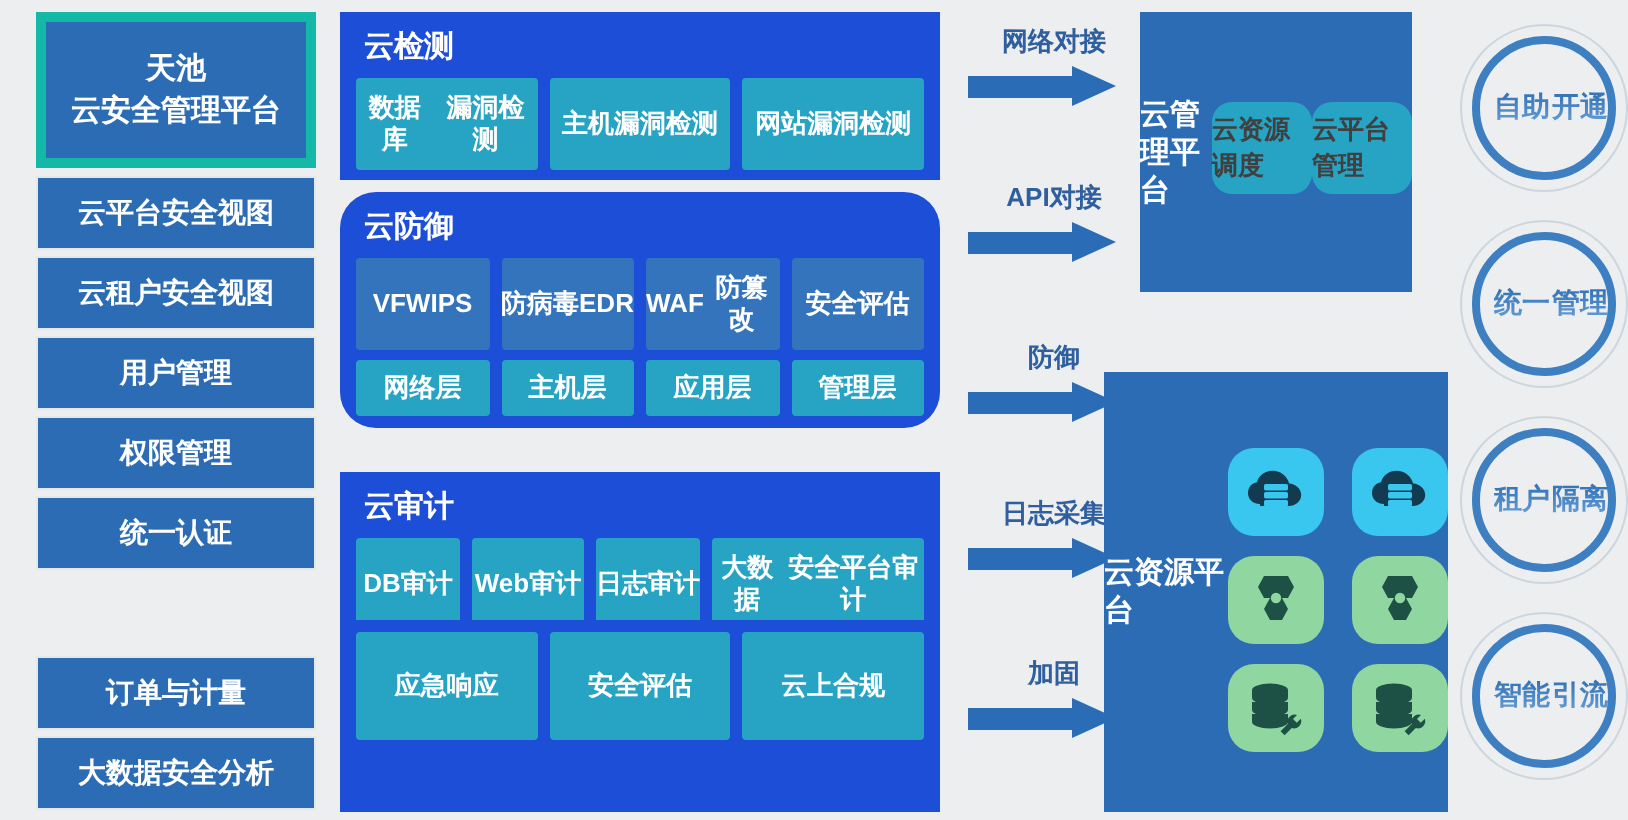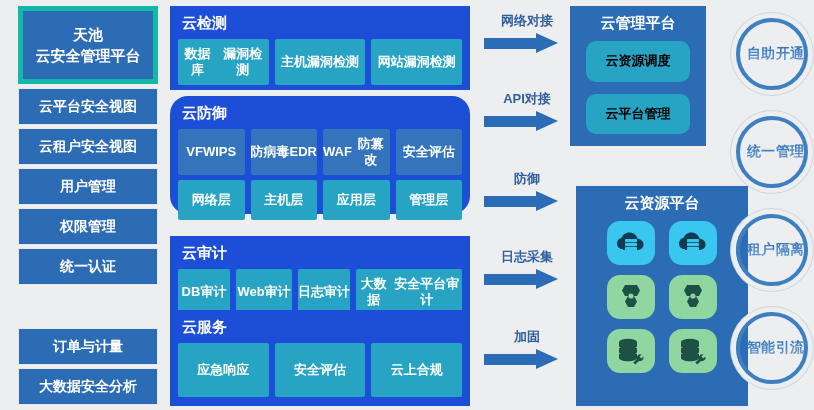--- a/index.html
+++ b/index.html
@@ -44,25 +44,25 @@
   .arrow-label { font-size:13px; font-weight:bold; color:#2f5f9e; text-align:center; margin-bottom:3px; }
   .arrow-shape { position:relative; height:20px; }
   .arrow-shape .bar { position:absolute; left:0; top:5px; width:58px; height:11px; background:#2a6cb5; }
   .arrow-shape .head {
     position:absolute; left:52px; top:0; width:0; height:0;
     border-top:10px solid transparent; border-bottom:10px solid transparent;
     border-left:22px solid #2a6cb5;
   }
 
   
-  .rpanel { position:absolute; background:#2b6cb4; display:flex; flex-direction:column;
+  .rpanel { position:absolute; background:#2b6cb4; display:flex; 
             align-items:center; padding-top:8px; }
   .rpanel-title { color:#fff; font-weight:bold; font-size:15px; margin-bottom:8px; }
   .rpanel .sub {
-    width:104px; height:46px; background:#27a3c4; color:#000000; font-size:13px; font-weight:bold;
+    width:104px; height:46px; background:#27a3c4; color:#404040; font-size:13px; font-weight:bold;
     display:flex; align-items:center; justify-content:center; margin-bottom:12px; border-radius:10px;
   }
   .icon-grid { display:grid; grid-template-columns:repeat(2,48px); gap:10px 14px; }
   .icon-tile { width:48px; height:44px; border-radius:13px; display:flex;
                align-items:center; justify-content:center; }
   .icon-tile.cyan { background:#39c6ef; }
   .icon-tile.green { background:#8fd6a0; }
 
   
   .circ {
@@ -124,21 +124,21 @@
       <div class="cell blue">
           <div>防病毒</div>
           <div>EDR</div>
         </div>
       <div class="cell blue">
           <div>WAF</div>
           <div>防篡改</div>
         </div>
       <div class="cell blue">安全评估</div>
     </div>
-    <div class="row" style="height:40px; margin-top:5px">
+    <div class="row" style="height:28px; margin-top:5px">
       <div class="cell teal">网络层</div>
       <div class="cell teal">主机层</div>
       <div class="cell teal">应用层</div>
       <div class="cell teal">管理层</div>
     </div>
   </div>
 
   <div class="panel" style="left:170px; top:236px; width:300px; height:84px;">
     <div class="panel-title">云审计</div>
     <div class="row" style="height:46px">
@@ -155,21 +155,20 @@
           <div>审计</div>
         </div>
       <div class="cell teal">
           <div>大数据</div>
           <div>安全平台审计</div>
         </div>
     </div>
   </div>
 
   <div class="panel" style="left:170px; top:310px; width:300px; height:96px;">
-    <div class="panel-title">云服务</div>
     <div class="row" style="height:54px">
       <div class="cell teal">应急响应</div>
       <div class="cell teal">安全评估</div>
       <div class="cell teal">云上合规</div>
     </div>
   </div>
 
   <div class="arrow-group" style="left:484px; top:12px">
     <div class="arrow-label">网络对接</div>
     <div class="arrow-shape">
@@ -205,21 +204,21 @@
         <div class="head"></div>
       </div>
   </div>
 
   <div class="rpanel" style="left:570px; top:6px; width:136px; height:140px;">
     <div class="rpanel-title">云管理平台</div>
     <div class="sub">云资源调度</div>
     <div class="sub">云平台管理</div>
   </div>
 
-  <div class="rpanel" style="left:552px; top:186px; width:172px; height:220px;margin-left:24px;">
+  <div class="rpanel" style="left:552px; top:186px; width:172px; height:220px;">
     <div class="rpanel-title">云资源平台</div>
     <div class="icon-grid">
 
       <div class="icon-tile cyan">
         <svg width="32" height="26" viewBox="0 0 32 26">
             <g fill="#123b52">
           <path d="M8 19c-4 0-6-2.6-6-5.6 0-2.7 1.9-4.9 4.5-5.3C7.4 4.7 10.6 2.4 14.3 2.4c4 0 7.4 2.7 8.3 6.4 3.4.2 6 2.8 6 5.7 0 3-2.6 5.5-6.4 5.5H8z"></path>
           <rect x="10" y="9" width="12" height="3.2" rx="0.8" fill="#39c6ef"></rect>
           <rect x="10" y="13" width="12" height="3.2" rx="0.8" fill="#39c6ef"></rect>
           <rect x="10" y="17" width="12" height="3.2" rx="0.8" fill="#39c6ef"></rect>

